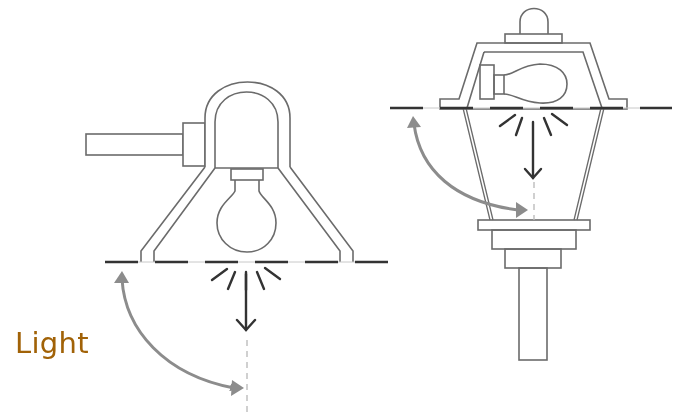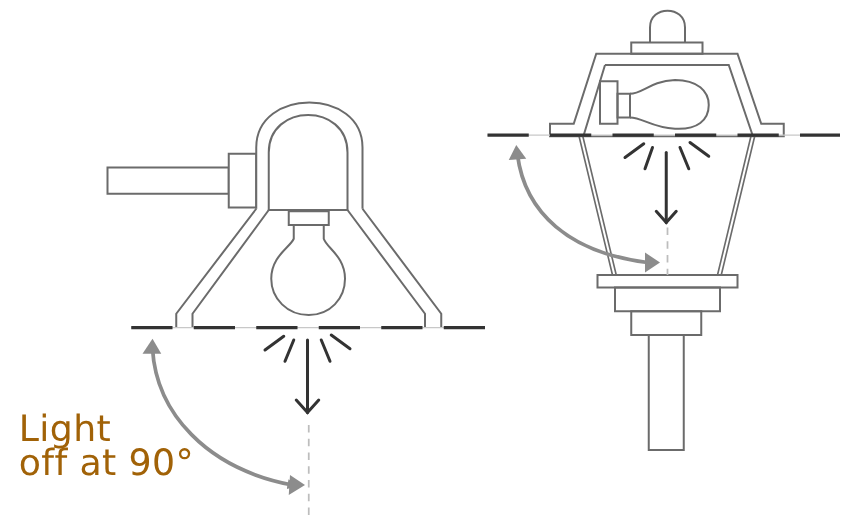--- a/index.html
+++ b/index.html
@@ -99,14 +99,13 @@
   </g>
   <line x1="534" y1="182" x2="534" y2="220" stroke="#bdbdbd" stroke-width="1.4" stroke-dasharray="6 5"></line>
 
   <path d="M414,124 C420,170 455,202 518,210" fill="none" stroke="#8c8c8c" stroke-width="3"></path>
   <path d="M407,128 L413,116 L421,127 Z" fill="#8c8c8c"></path>
   <path d="M516,202 L528,210 L516,218 Z" fill="#8c8c8c"></path>
 </svg>
 
 <div class="caption">
   <span>Light</span>
-  <span>off at 90°</span>
 </div>
 
 </body></html>

